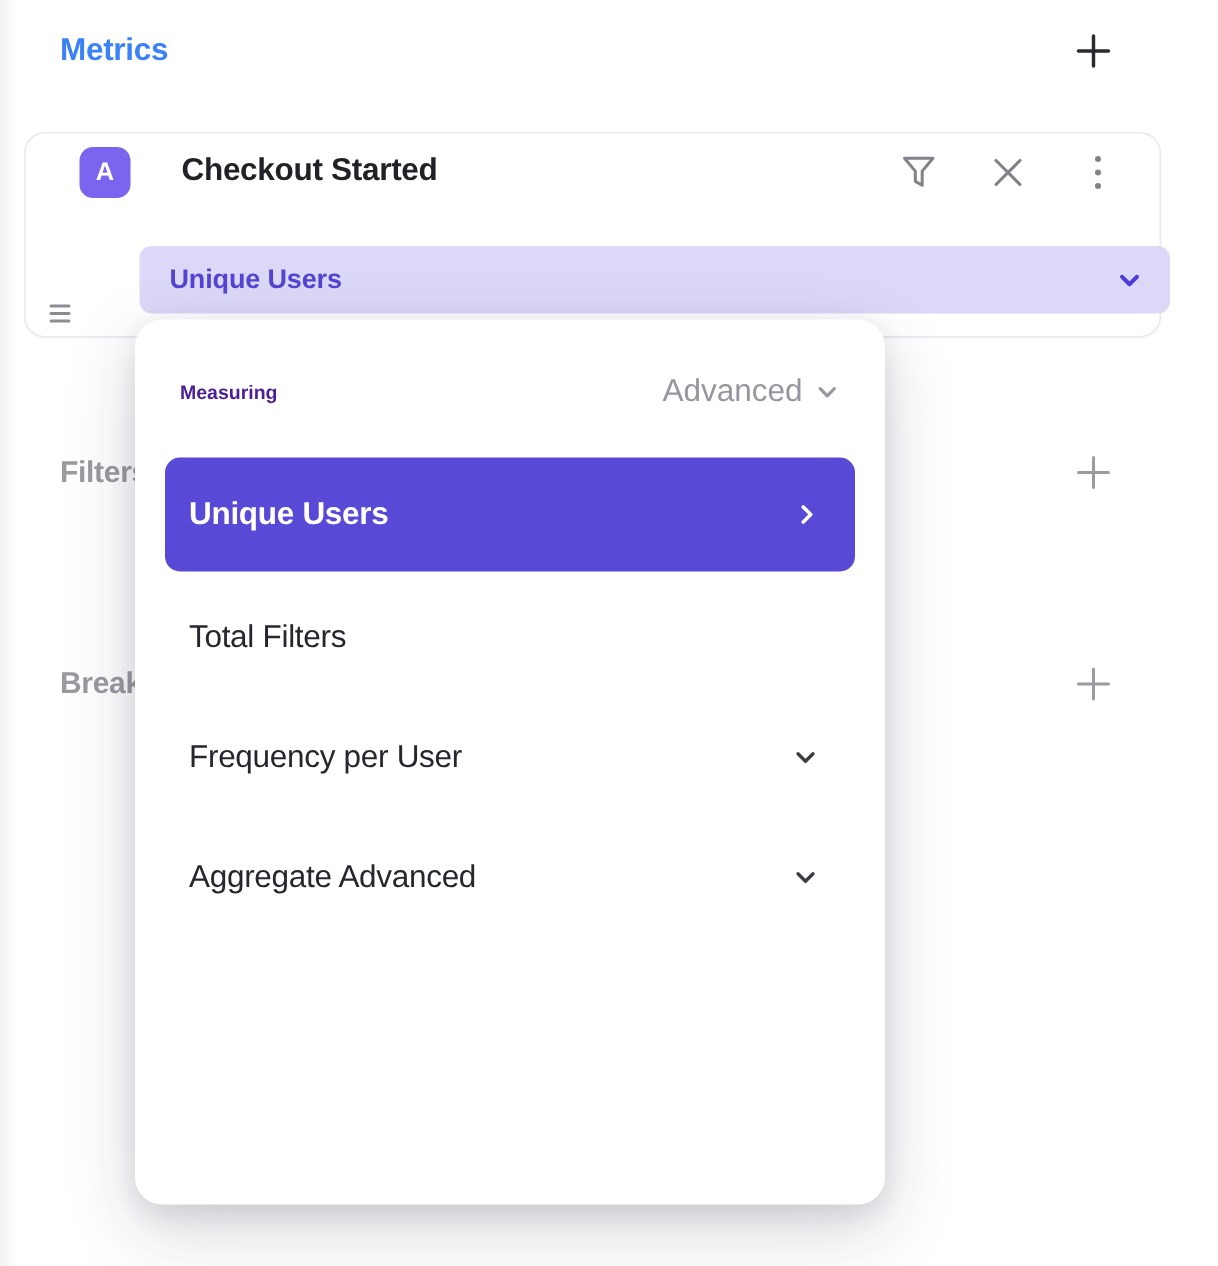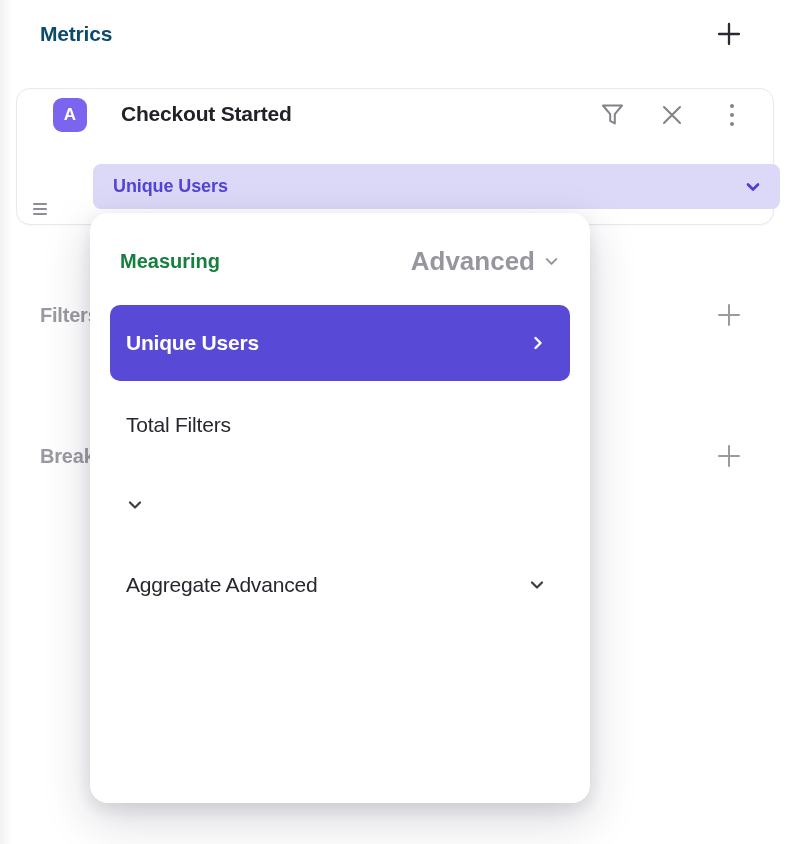--- a/index.html
+++ b/index.html
@@ -7,21 +7,21 @@
     font-family:"Liberation Sans","DejaVu Sans",sans-serif; }
   .stage { position:relative; width:812px; height:844px; background:#ffffff; }
 
   
   .left-shadow { position:absolute; left:0; top:0; width:12px; height:844px;
     background:linear-gradient(to right, rgba(60,60,80,0.07), rgba(60,60,80,0)); }
 
   
   .page-header { position:absolute; left:40px; top:18px; width:732px; height:32px;
     display:flex; align-items:center; justify-content:space-between; }
-  .page-title { font-size:21px; font-weight:700; color:#0c4a6e; letter-spacing:-0.2px; }
+  .page-title { font-size:21px; font-weight:700; color:#3b82f6; letter-spacing:-0.2px; }
   .plus-btn { width:30px; height:30px; display:flex; align-items:center; justify-content:center;
     cursor:pointer; background:none; border:none; margin-right:28px; }
 
   
   .metric-card { position:absolute; left:16px; top:88px; width:758px; height:137px;
     background:#ffffff; border:1px solid #e9e7f1; border-radius:14px;
     box-shadow:0 1px 2px rgba(40,40,70,0.03); }
   .drag-handle { position:absolute; left:8px; top:120px; width:30px; height:30px;
     transform:translateY(-88px); display:flex; flex-direction:column; gap:3px;
     justify-content:center; align-items:center; cursor:grab; }
@@ -48,24 +48,24 @@
   .section-row.filters { top:300px; }
   .section-row.breakdown { top:441px; }
   .section-label { font-size:20px; font-weight:700; color:#9a9aa1; letter-spacing:-0.2px; }
 
   
   .dropdown-panel { position:absolute; left:90px; top:213px; width:500px; height:590px;
     background:#ffffff; border-radius:18px;
     box-shadow:0 6px 16px rgba(30,30,60,0.10), 0 16px 48px rgba(30,30,60,0.18); }
   .panel-head { position:absolute; left:30px; top:35px; width:440px; height:26px;
     display:flex; align-items:center; justify-content:space-between; }
-  .measuring-label { font-size:20px; font-weight:600; color:#15803d; }
+  .measuring-label { font-size:13px; font-weight:600; color:#4c1d95; }
   .advanced-toggle { display:flex; align-items:center; gap:8px; cursor:pointer;
     background:none; border:none; }
-  .advanced-label { font-size:26px; font-weight:700; color:#96969e; }
+  .advanced-label { font-size:21px; font-weight:400; color:#96969e; }
 
   .menu { position:absolute; left:20px; top:92px; width:460px; }
   .menu-item { height:80px; display:flex; align-items:center; justify-content:space-between;
     padding:0 24px 0 16px; cursor:pointer; border-radius:10px; }
   .menu-item .item-label { font-size:21px; font-weight:500; color:#26262e; letter-spacing:-0.2px; }
   .menu-item.selected { height:76px; background:#5849d6; margin-bottom:4px; }
   .menu-item.selected .item-label { color:#ffffff; font-weight:600; }
 
   svg { display:block; }
 </style>
@@ -168,20 +168,21 @@
         <span>
           <svg width="16" height="16" viewBox="0 0 16 16">
               <path d="M5.5 3l5 5-5 5" fill="none" stroke="#ffffff" stroke-width="2.4" stroke-linecap="round" stroke-linejoin="round"></path>
             </svg>
         </span>
       </div>
       <div class="menu-item">
         <span class="item-label">Total Filters</span>
       </div>
       <div class="menu-item">
+        <span class="item-label">Frequency per User</span>
         <span>
           <svg width="18" height="18" viewBox="0 0 18 18">
               <path d="M4 6.5l5 5 5-5" fill="none" stroke="#3c3c44" stroke-width="2.2" stroke-linecap="round" stroke-linejoin="round"></path>
             </svg>
         </span>
       </div>
       <div class="menu-item">
         <span class="item-label">Aggregate Advanced</span>
         <span>
           <svg width="18" height="18" viewBox="0 0 18 18">

